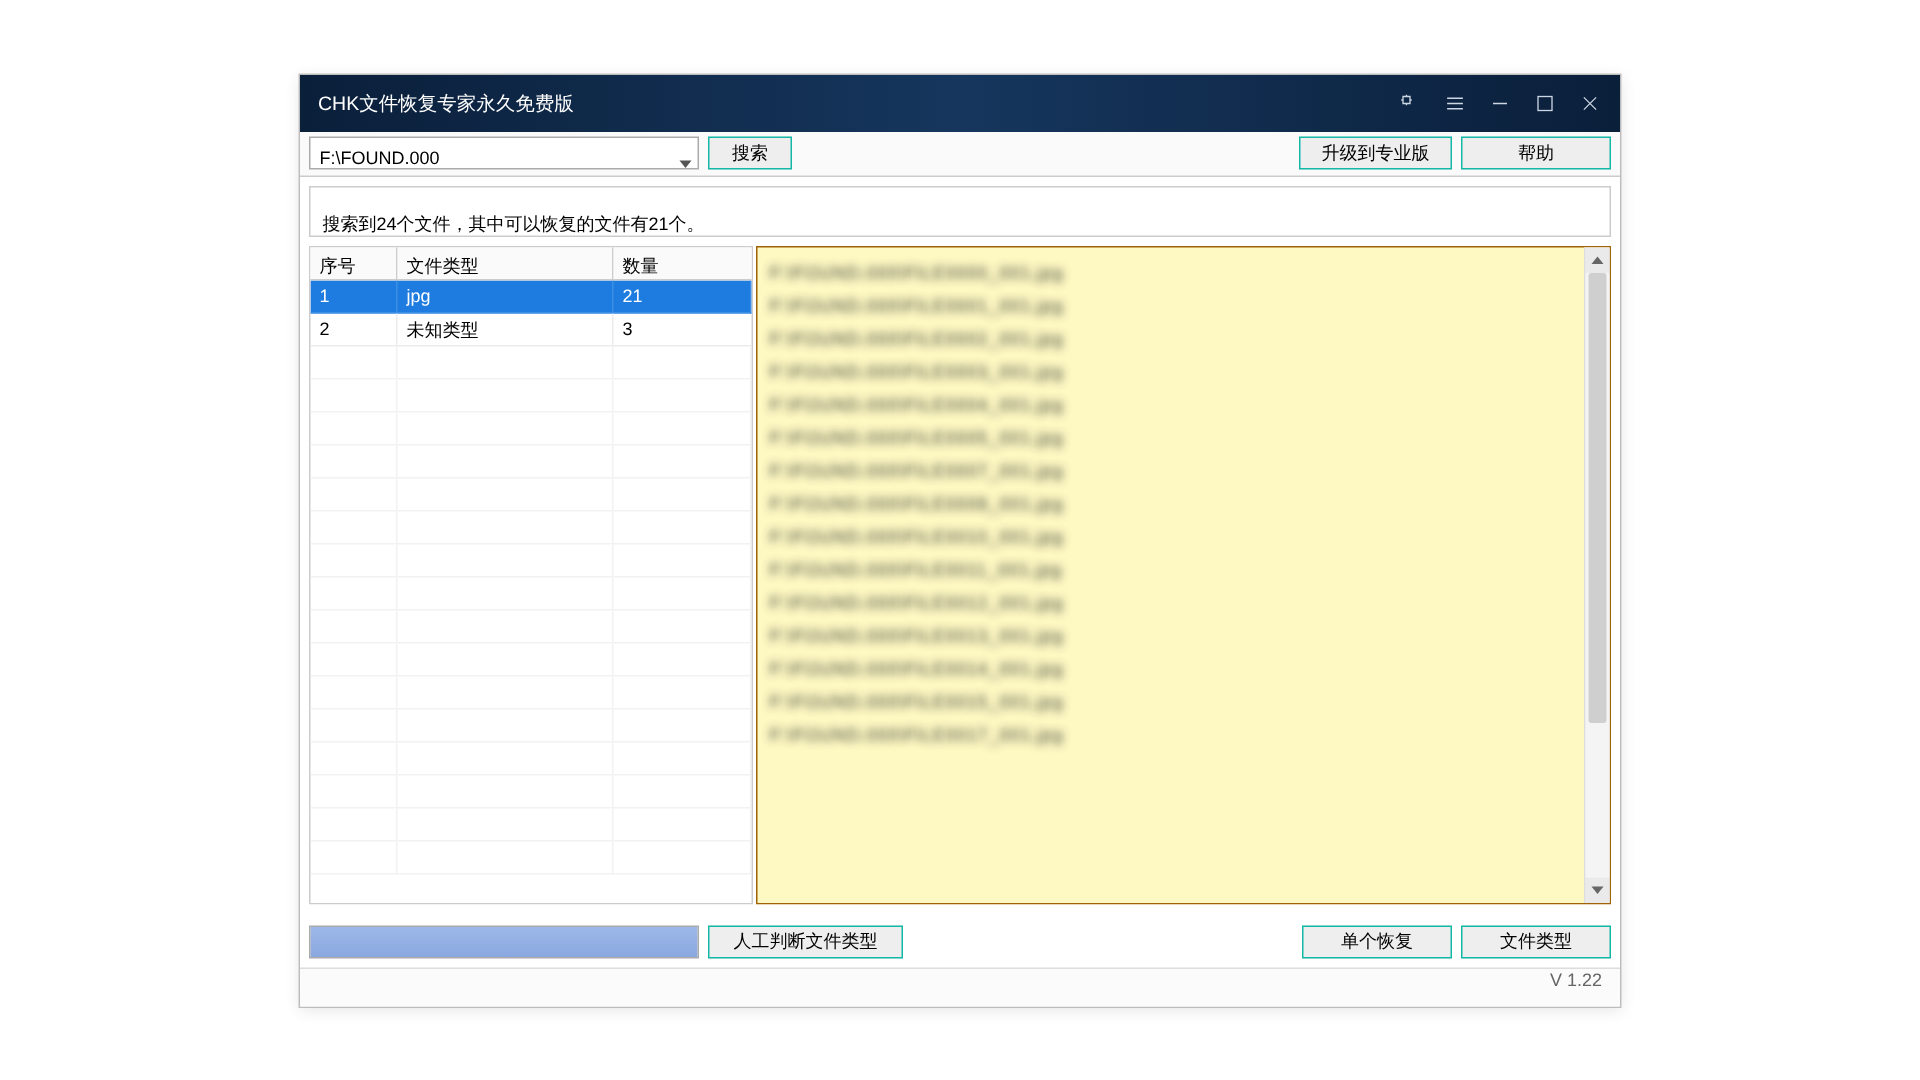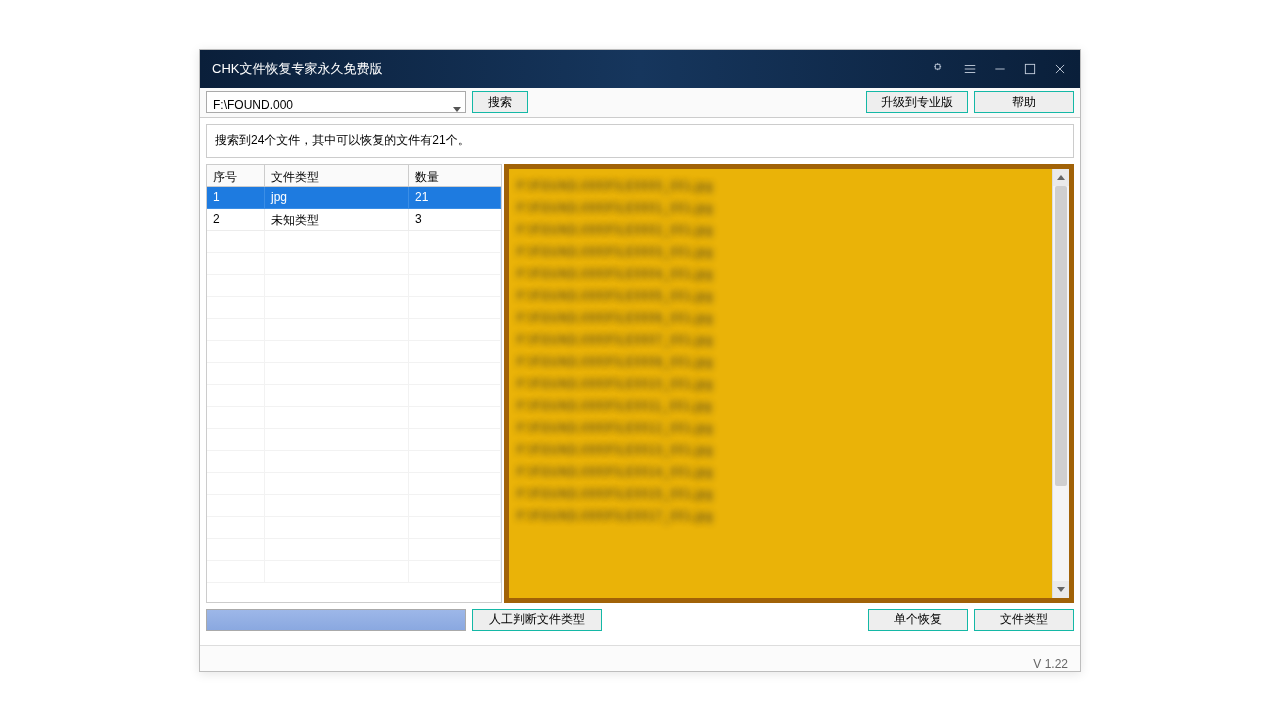--- a/index.html
+++ b/index.html
@@ -9,51 +9,51 @@
 .title-text{font-size:13px}
 .title-controls{display:flex;align-items:center;gap:14px}
 .title-controls span{cursor:pointer;display:inline-flex;align-items:center;justify-content:center;width:16px;height:16px;color:#cdd6e4}
 .title-controls svg{width:14px;height:14px;stroke:#cdd6e4;fill:none;stroke-width:1.5}
 .toolbar{height:30px;border-bottom:1px solid #ccc;background:#fafafa;display:flex;align-items:center;padding:0 6px;gap:6px}
 .path-combo{flex:0 0 260px;height:22px;border:1px solid #aaa;background:#fff;display:flex;align-items:flex-end;justify-content:space-between;padding:0 4px 0 6px}
 .combo-arrow{width:0;height:0;border-left:4px solid transparent;border-right:4px solid transparent;border-top:5px solid #555}
 .btn{height:22px;border:1px solid #14b8a6;background:#eee;padding:0 14px;display:inline-flex;align-items:center;cursor:pointer;min-width:56px;justify-content:center}
 .toolbar .spacer{flex:1}
 .btn-wide{min-width:100px}
-.status-row{height:30px;border:1px solid #ccc;margin:6px;display:flex;align-items:center;padding:16px 8px;background:#fff}
+.status-row{height:30px;border:1px solid #ccc;margin:6px;display:flex;align-items:flex-start;padding:16px 8px;background:#fff}
 .main-area{flex:1;display:flex;margin:0 6px;gap:2px;overflow:hidden}
 .left-table{width:296px;border:1px solid #ccc;display:flex;flex-direction:column;background:#fff}
 .table-header{display:flex;height:22px;background:#f2f2f2;border-bottom:1px solid #ccc}
 .th{border-right:1px solid #ccc;padding:4px 6px;background:#fafafa}
 .th:last-child{border-right:none}
 .col-seq{width:58px}
 .col-type{width:144px}
 .col-count{flex:1}
 .table-body{flex:1;overflow:hidden}
 .tr{display:flex;height:22px}
 .tr .td{padding:3px 6px;border-right:1px solid #ececec;border-bottom:1px solid #ececec}
 .tr .td:last-child{border-right:none}
 .tr.selected{background:#1e7be0;color:#fff}
 .tr.selected .td{border-right:1px solid #3b8ee6;border-bottom:1px solid #3b8ee6}
 .tr-empty{height:22px;border-bottom:1px solid #f2f2f2;display:flex}
 .tr-empty .td{border-right:1px solid #f2f2f2}
-.right-list{flex:1;border:5px solid #a16207;display:flex;background:#eab308;position:relative}
+.right-list{flex:1;border:1px solid #a16207;display:flex;background:#fef9c3;position:relative}
 .file-list{flex:1;padding:6px 8px;overflow:hidden}
 .file-item{height:22px;display:flex;align-items:center;color:transparent;text-shadow:0 0 6px rgba(40,40,40,.9);letter-spacing:.5px;user-select:none}
 .scrollbar{width:17px;background:#f0f0f0;border-left:1px solid #ddd;display:flex;flex-direction:column}
 .scroll-btn{height:17px;display:flex;align-items:center;justify-content:center;background:#eaeaea}
 .scroll-btn div{width:0;height:0;border-left:4px solid transparent;border-right:4px solid transparent}
 .scroll-btn.up div{border-bottom:5px solid #666}
 .scroll-btn.down div{border-top:5px solid #666}
 .scroll-track{flex:1;background:#f4f4f4;position:relative}
 .scroll-thumb{position:absolute;top:0;left:2px;right:2px;height:300px;background:#cfcfcf;border-radius:2px}
-.bottom-row{height:30px;margin:6px;display:flex;align-items:flex-start;gap:6px}
+.bottom-row{height:30px;margin:6px;display:flex;align-items:flex-end;gap:6px}
 .progress-block{width:260px;height:22px;border:1px solid #aaa;background:linear-gradient(to bottom,#9db7e8,#8aa8e0)}
 .bottom-row .spacer{flex:1}
-.footer{height:26px;border-top:1px solid #ddd;display:flex;align-items:flex-end;justify-content:flex-end;padding:0 12px;color:#666;background:#fbfbfb}
+.footer{height:26px;border-top:1px solid #ddd;display:flex;align-items:flex-start;justify-content:flex-end;padding:0 12px;color:#666;background:#fbfbfb}
 </style>
 </head>
 <body>
 
 <div class="app-window">
 
   <div class="title-bar">
     <div class="title-text">CHK文件恢复专家永久免费版</div>
     <div class="title-controls">
       <span>
@@ -201,21 +201,20 @@
     </div>
 
     <div class="right-list">
       <div class="file-list" id="file-list">
           <div class="file-item">F:\FOUND.000\FILE0000_001.jpg</div>
           <div class="file-item">F:\FOUND.000\FILE0001_001.jpg</div>
           <div class="file-item">F:\FOUND.000\FILE0002_001.jpg</div>
           <div class="file-item">F:\FOUND.000\FILE0003_001.jpg</div>
           <div class="file-item">F:\FOUND.000\FILE0004_001.jpg</div>
           <div class="file-item">F:\FOUND.000\FILE0005_001.jpg</div>
-          <div class="file-item">F:\FOUND.000\FILE0006_001.jpg</div>
           <div class="file-item">F:\FOUND.000\FILE0007_001.jpg</div>
           <div class="file-item">F:\FOUND.000\FILE0008_001.jpg</div>
           <div class="file-item">F:\FOUND.000\FILE0010_001.jpg</div>
           <div class="file-item">F:\FOUND.000\FILE0011_001.jpg</div>
           <div class="file-item">F:\FOUND.000\FILE0012_001.jpg</div>
           <div class="file-item">F:\FOUND.000\FILE0013_001.jpg</div>
           <div class="file-item">F:\FOUND.000\FILE0014_001.jpg</div>
           <div class="file-item">F:\FOUND.000\FILE0015_001.jpg</div>
           <div class="file-item">F:\FOUND.000\FILE0017_001.jpg</div>
         </div>

